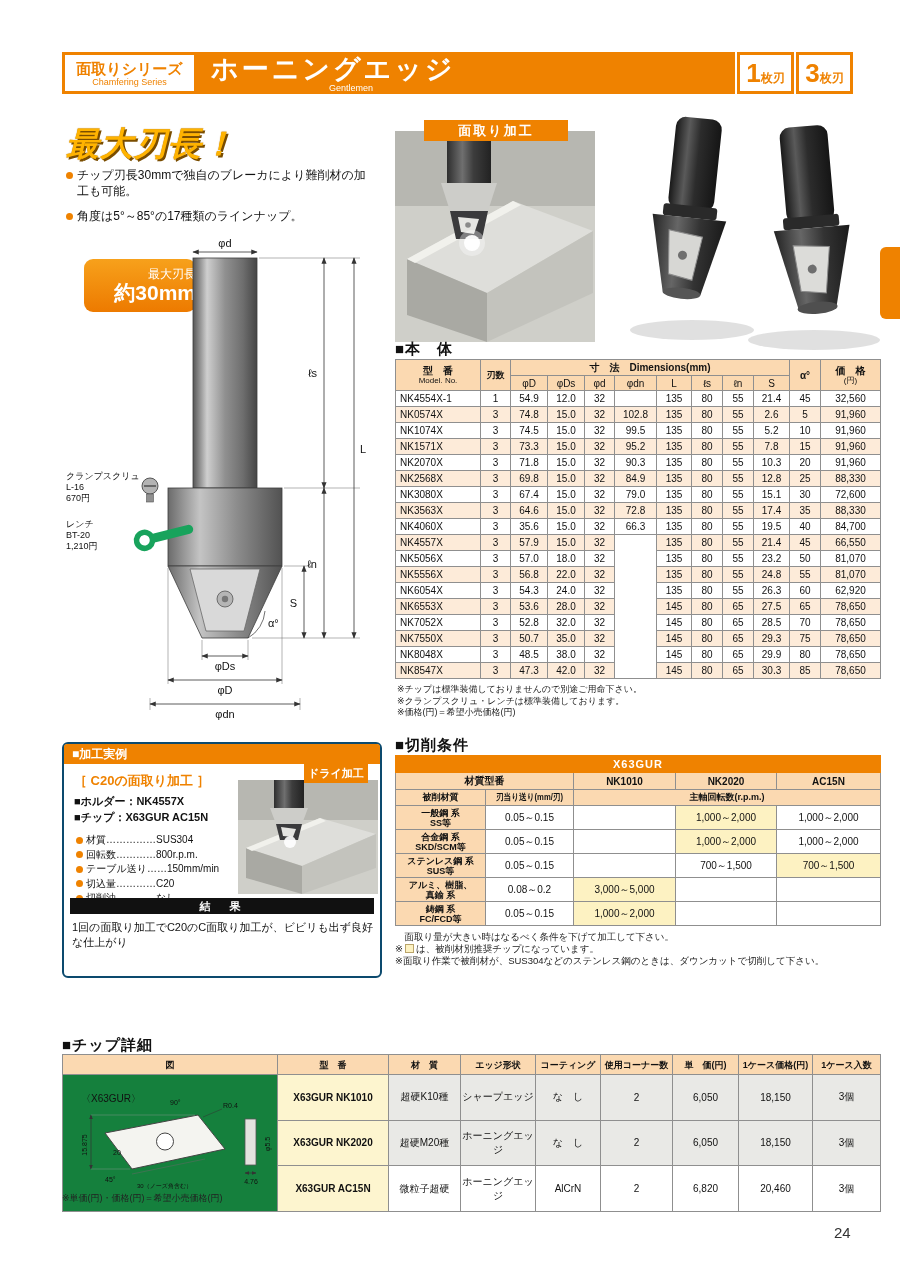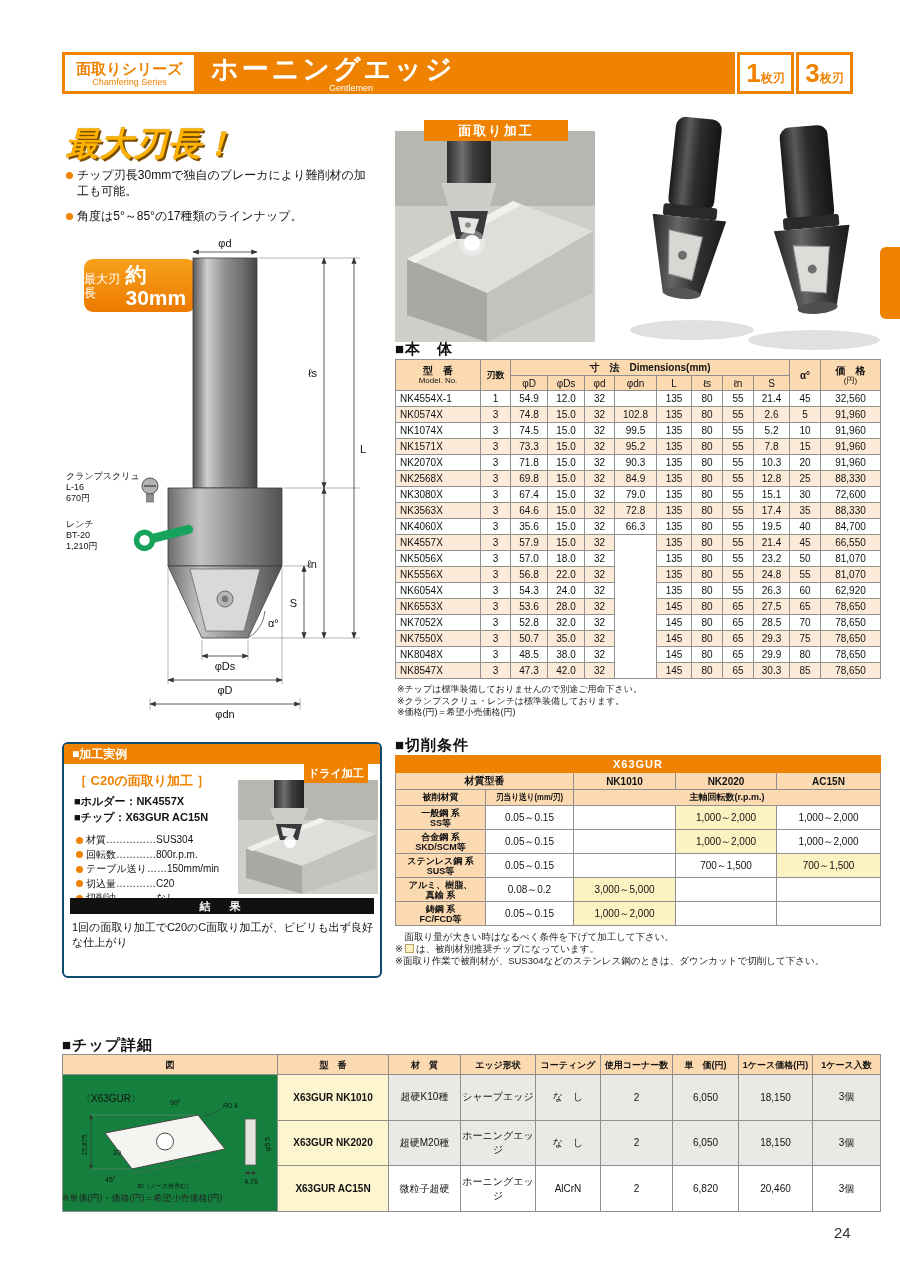--- a/index.html
+++ b/index.html
@@ -25,21 +25,21 @@
   .fb-suf { font-size:12px; font-weight:bold; margin-top:10px; }
   #side-tab { right:0; top:247px; width:20px; height:72px; background:#ef8200; border-radius:6px 0 0 6px; }
 
   
   #headline { left:66px; top:122px; font-size:33px; font-weight:bold; font-style:italic; letter-spacing:1px;
     color:#ffb300; text-shadow:2px 2px 0 #7a4d00, 0 0 1px #a86a00; }
   #feature-bullets { left:66px; top:167px; width:300px; }
   .f-bullet { display:flex; font-size:12px; line-height:16px; margin-bottom:9px; }
   .odot { width:7px; height:7px; border-radius:50%; background:#ef8200; margin:5px 4px 0 0; flex:none; }
   #max-badge { left:84px; top:259px; width:112px; height:53px; border-radius:9px; color:#fff;
-    background:linear-gradient(180deg,#f7a11b,#ed7a00); display:flex; flex-direction:row; align-items:center; justify-content:center; }
+    background:linear-gradient(180deg,#f7a11b,#ed7a00); display:flex; flex-direction:column; align-items:flex-end; justify-content:center; }
   .mb-title { font-size:12px; line-height:14px; }
   .mb-value { font-size:21px; font-weight:bold; line-height:23px; }
 
   
   #diagram { left:62px; top:236px; width:320px; height:492px; }
   #diagram text { fill:#111; }
 
   
   #photo-main { left:395px; top:131px; width:200px; height:211px; overflow:hidden; }
   #photo-label { left:424px; top:120px; width:144px; height:21px; background:#ef8200; color:#fff;

